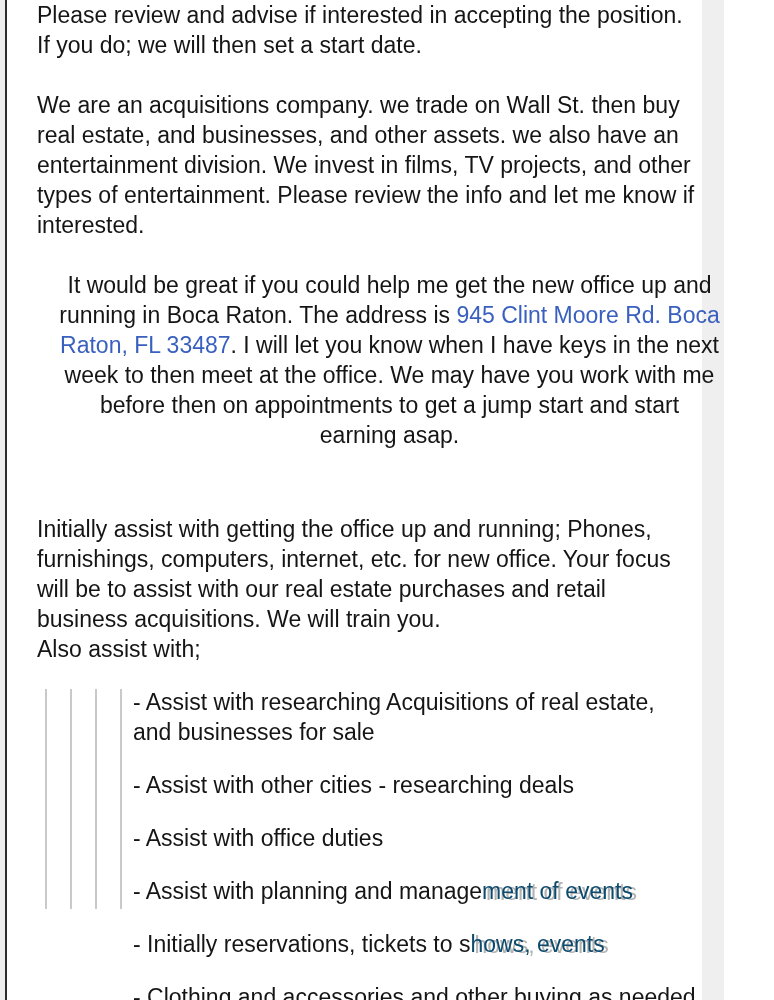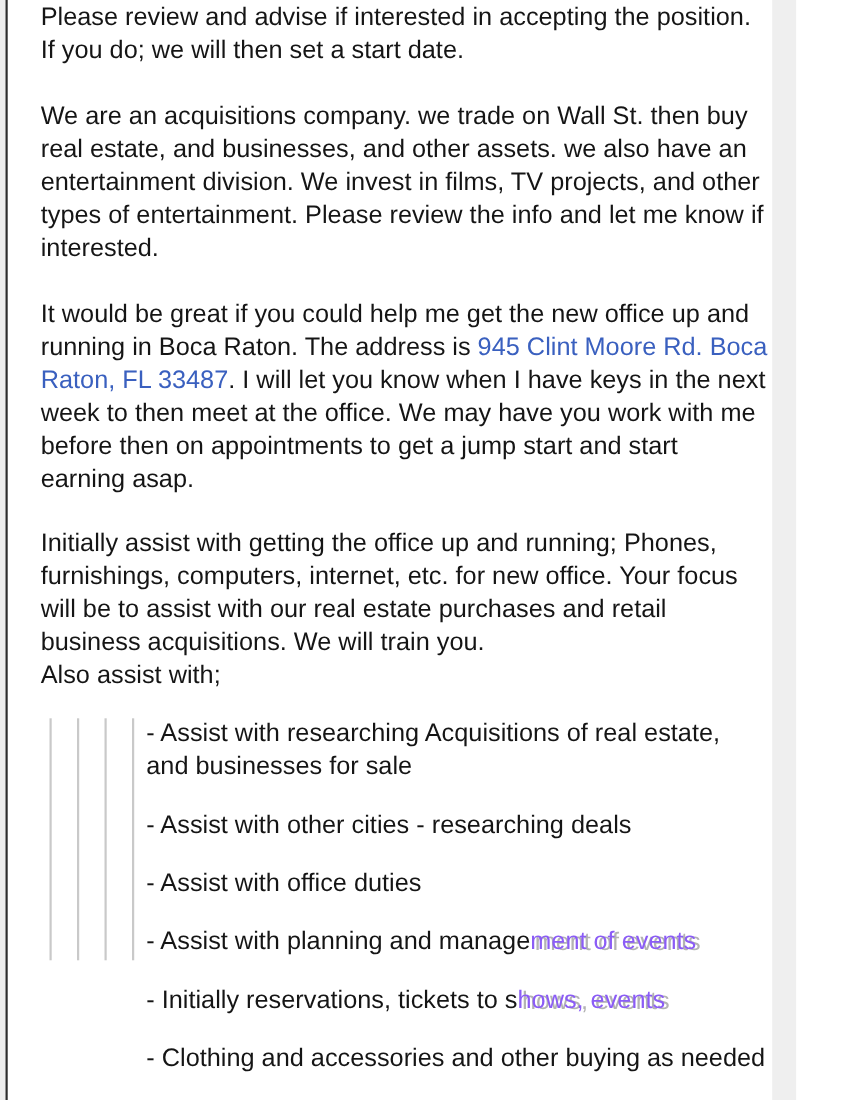--- a/index.html
+++ b/index.html
@@ -33,21 +33,21 @@
     box-sizing: border-box;
     color: #151515;
     font-size: 23px;
     line-height: 30px;
   }
   .para {
     margin: 0 0 30px 0;
     white-space: pre-line;
     max-width: 705px;
   }
-  .para.gap-large { margin-bottom: 28px; }
+  .para.gap-large { margin-bottom: 64px; text-align: center; }
   .para.no-gap { margin-bottom: 0; margin-top: 24px; }
   a.addr-link {
     color: #3a60bf;
     text-decoration: none;
     cursor: pointer;
     white-space: pre-line;
   }
   .quoted-list {
     position: relative;
     margin: 0;
@@ -65,21 +65,21 @@
   .bar-3 { left: 58px; }
   .bar-4 { left: 83px; }
   .list-items {
     margin-left: 96px;
   }
   .list-item {
     white-space: pre-line;
     margin-top: 23px;
   }
   .ghost {
-    color: #8b5cf6;
+    color: #0c4a6e;
     text-shadow: 4px 1px 0 #b3b3b3;
   }
 </style>
 </head>
 <body>
 
 <div class="page">
 
   <div class="left-gutter"></div>
   <div class="left-rule"></div>

